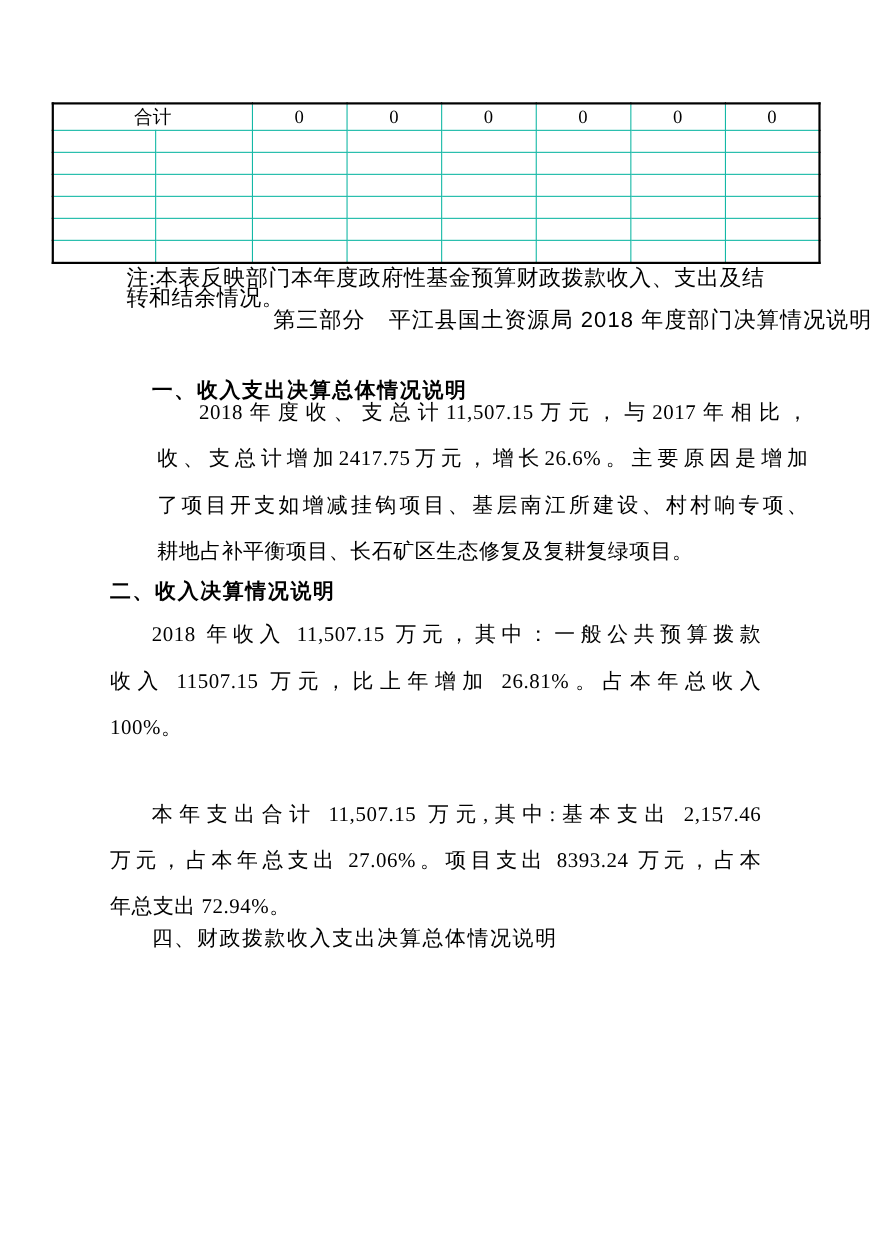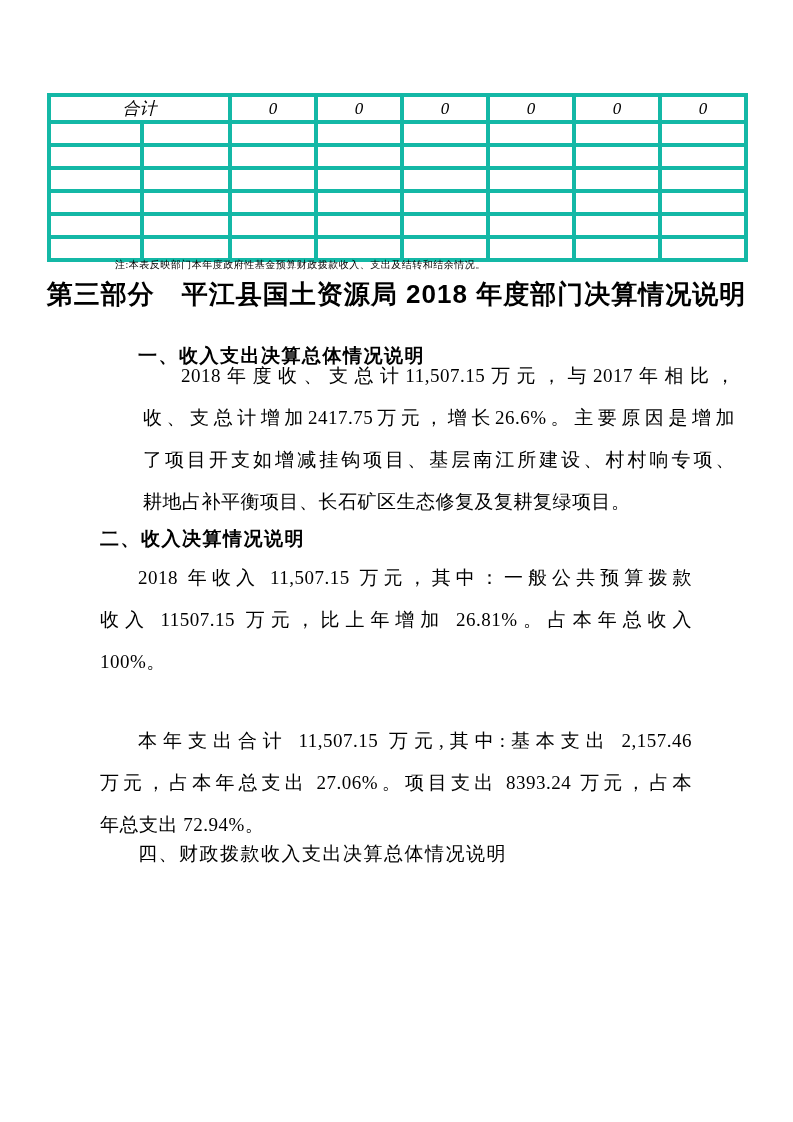--- a/index.html
+++ b/index.html
@@ -7,35 +7,35 @@
     position:relative; width:793px; height:1122px; background:#ffffff;
     color:#000; font-family:"Liberation Serif","DejaVu Serif",serif;
     overflow:hidden;
   }
   
   table.fund-table {
     position:absolute; left:47px; top:93px; width:697px;
     border-collapse:collapse; table-layout:fixed;
     border:2px solid #000;
   }
-  .fund-table td { border:4px solid #14b8a6; padding:0; overflow:hidden;font-style:italic; }
+  .fund-table td { border:1px solid #14b8a6; padding:0; overflow:hidden; }
   .fund-table tr.summary-row td {
     height:23px; text-align:center; vertical-align:middle;
     font-size:17px; line-height:23px;
   }
   .fund-table tr.er td { height:19px; }
   
   .note {
-    position:absolute; left:115px; top:256px; width:600px;
-    font-size:10px; line-height:18px; letter-spacing:0.5px;
+    position:absolute; left:115px; top:244px; width:600px;
+    font-size:20px; line-height:18px; letter-spacing:0.5px;
   }
   
   .heading {
     position:absolute; left:0; top:277px; width:100%; margin:0;
-    text-align:center; font-size:26px; font-weight:bold;
+    text-align:right; font-size:20px; font-weight:normal;
     font-family:"Liberation Sans","DejaVu Sans",sans-serif;
     letter-spacing:1px;
   }
   .sec {
     position:absolute; left:100px; width:592px;
     font-size:19px; line-height:23px; letter-spacing:1.5px;
   }
   .sec.hei {
     font-family:"Liberation Sans","DejaVu Sans",sans-serif;
     font-weight:bold;

